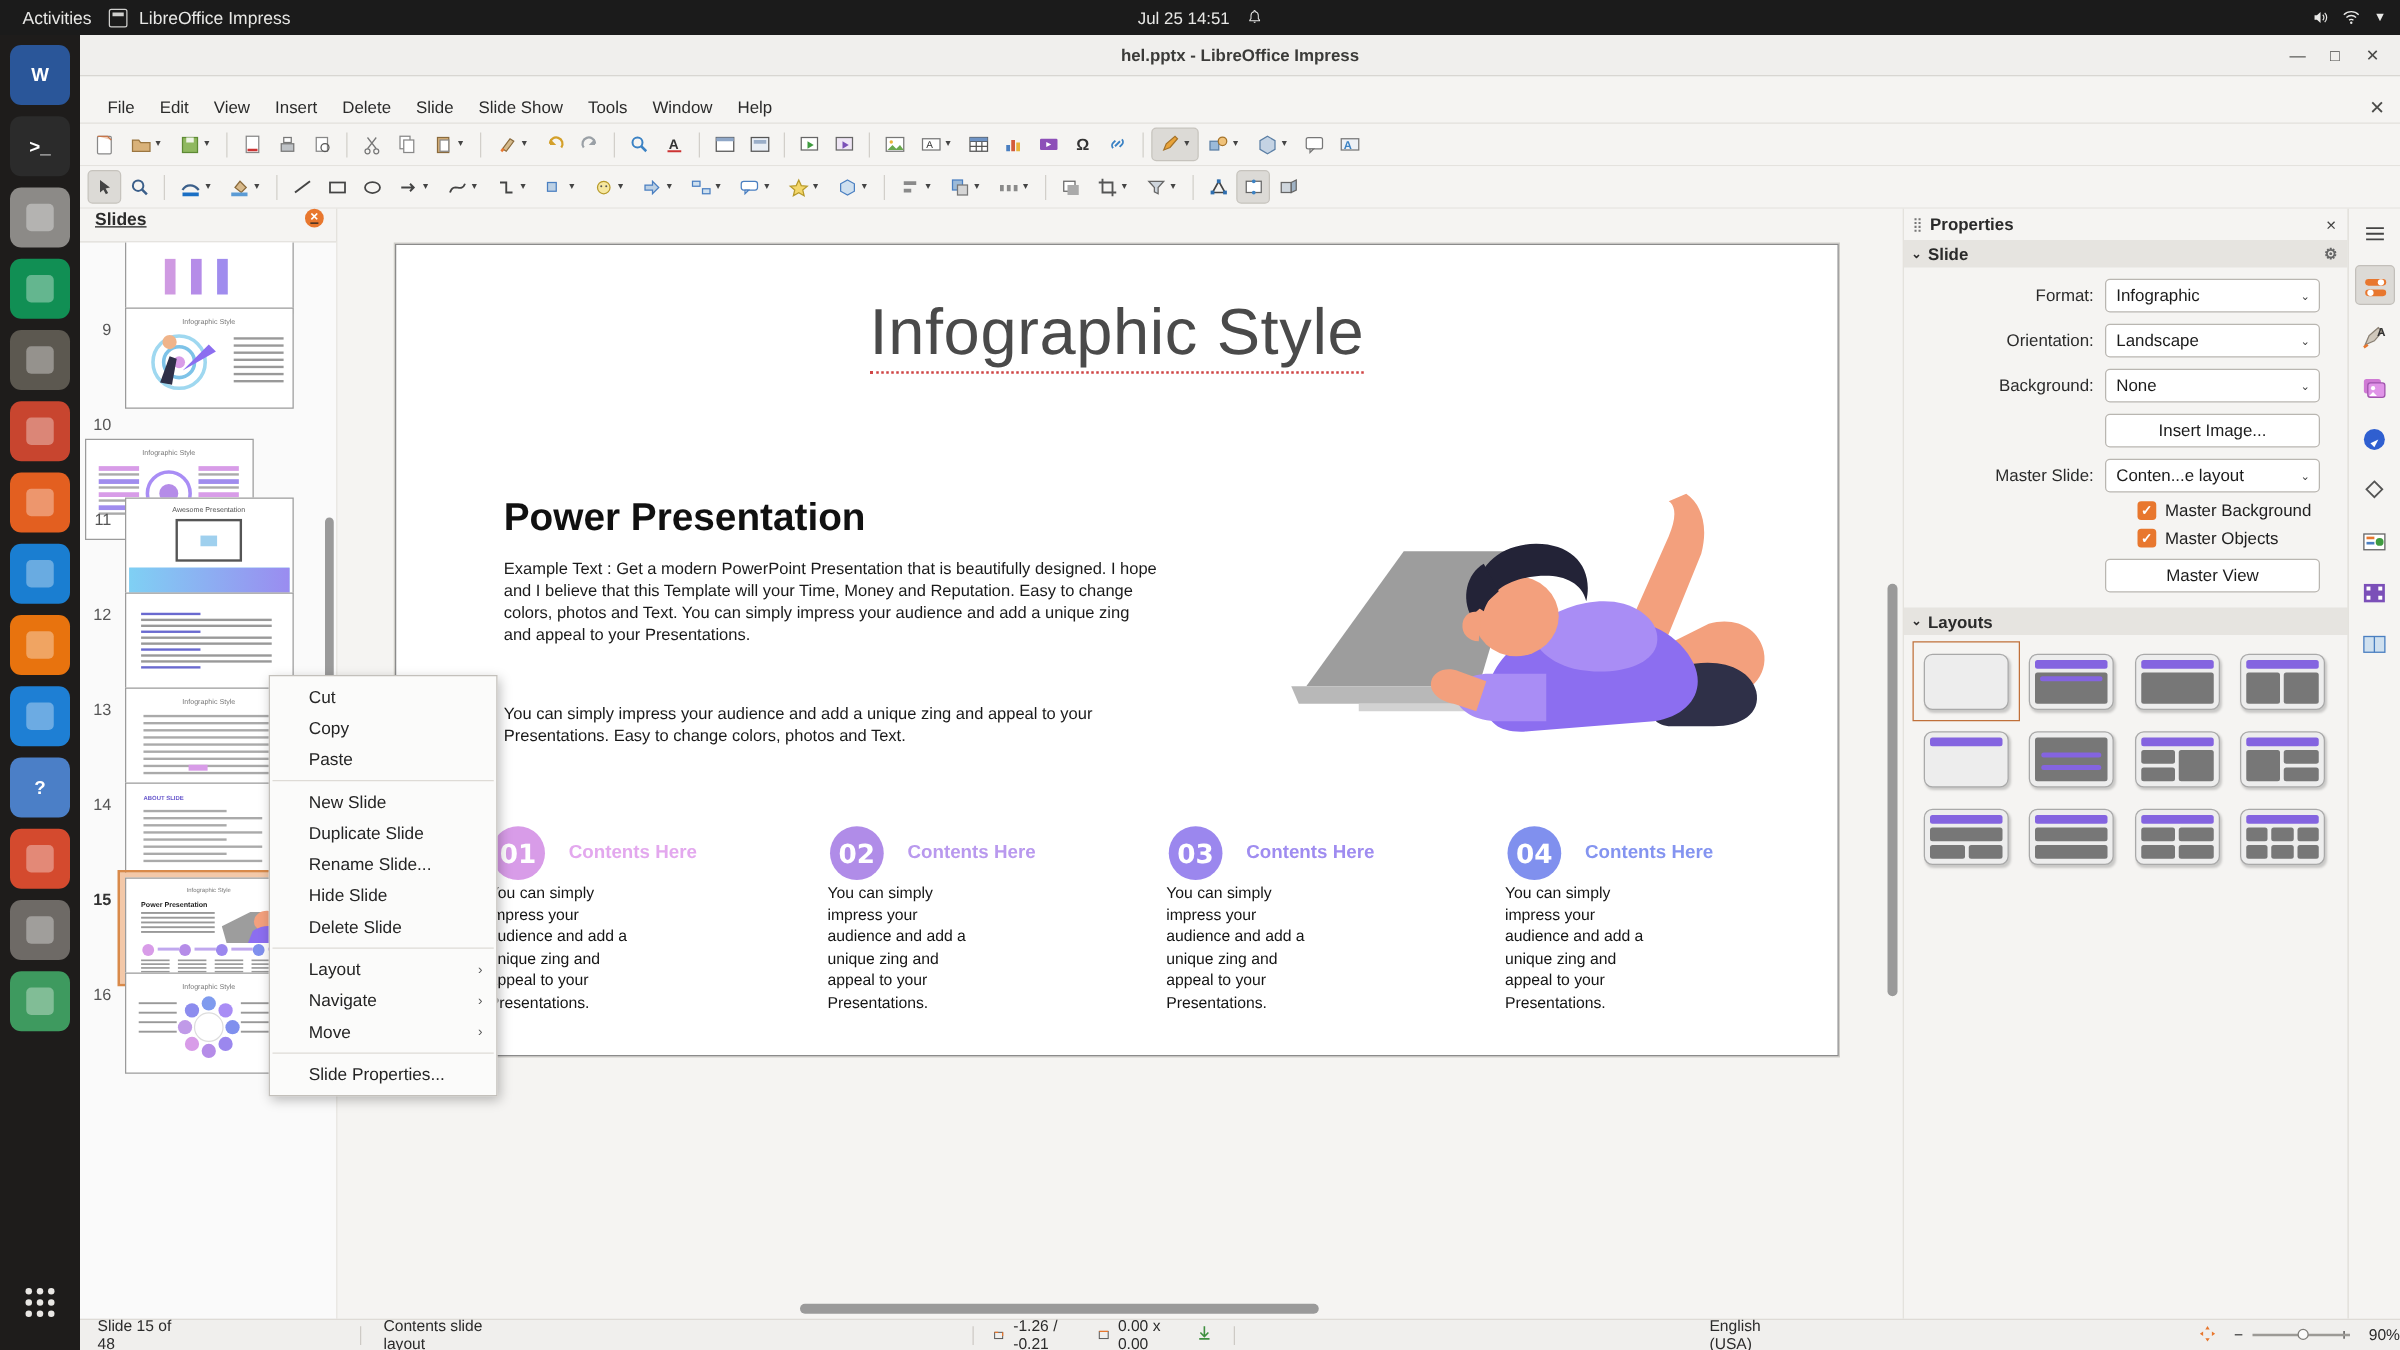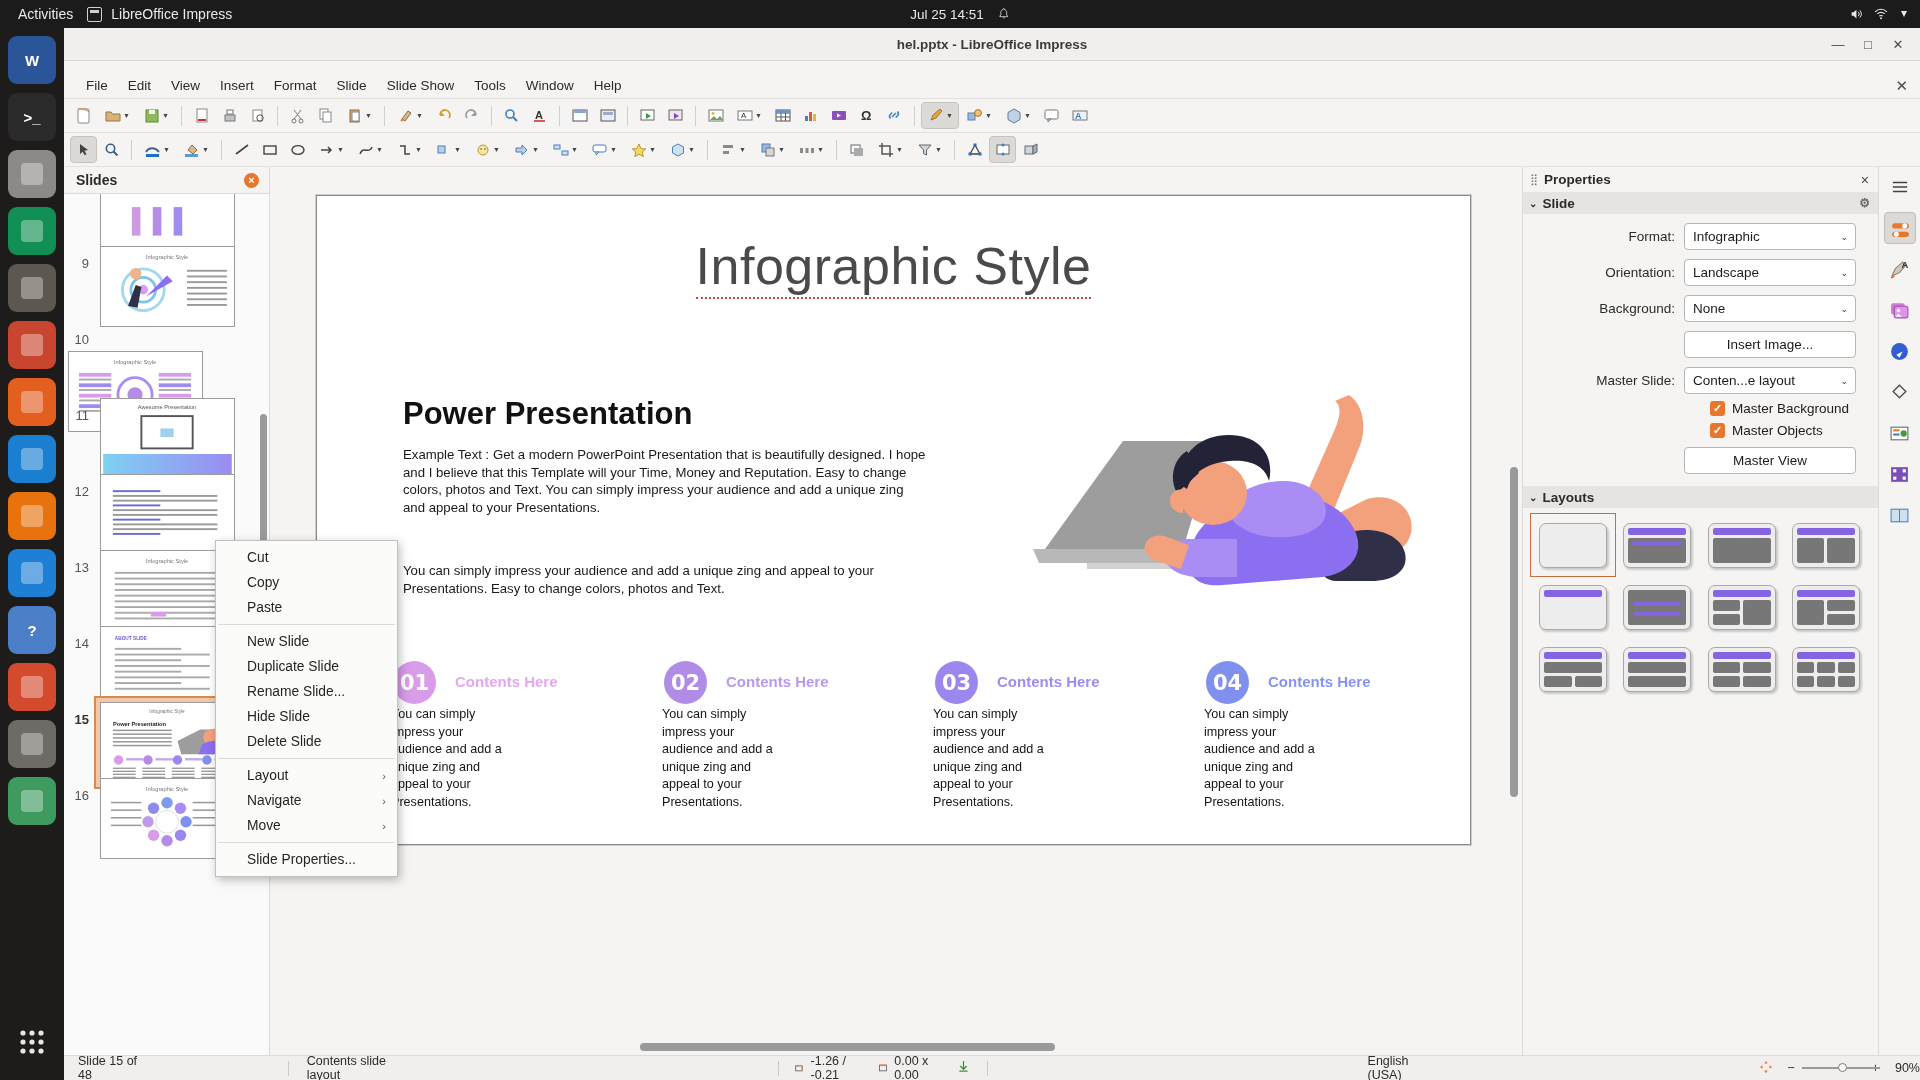--- a/index.html
+++ b/index.html
@@ -88,22 +88,23 @@
 
   
   #mainrow { display:flex; height:888px; }
 
   
   #slidepanel {
     width:206px; background:#f5f4f2; border-right:1px solid #dedbd6;
     display:flex; flex-direction:column; position:relative;
   }
   #slidepanel .ph {
-    height:26px; display:flex;align-items:center;justify-content:space-between;
+    height:26px; display:flex;justify-content:space-between;
     padding:0 10px 0 12px;
+    text-decoration:underline;
   }
   #slidepanel .ph .t { font-weight:bold; font-size:14px; color:#2b2b2b; }
   #slidepanel .closeorb {
     width:15px;height:15px;border-radius:50%;background:#e8772e;
     color:#fff;font-size:11px;line-height:15px;text-align:center;font-weight:bold;
   }
   #slidelist {
     flex:1; position:relative; overflow:hidden;
     border-top:1px solid #dedbd6; background:#fafafa;
   }
@@ -323,21 +324,21 @@
       <div class="wbtn">□</div>
       <div class="wbtn close">✕</div>
     </div>
   </div>
 
   <div id="menubar">
     <span class="mi">File</span>
       <span class="mi">Edit</span>
       <span class="mi">View</span>
       <span class="mi">Insert</span>
-      <span class="mi">Format</span>
+      <span class="mi">Delete</span>
       <span class="mi">Slide</span>
       <span class="mi">Slide Show</span>
       <span class="mi">Tools</span>
       <span class="mi">Window</span>
       <span class="mi">Help</span>
       <span class="closedoc">✕</span>
   </div>
 
   <div class="toolbar" id="tb1">
       <div class="tb-btn">

